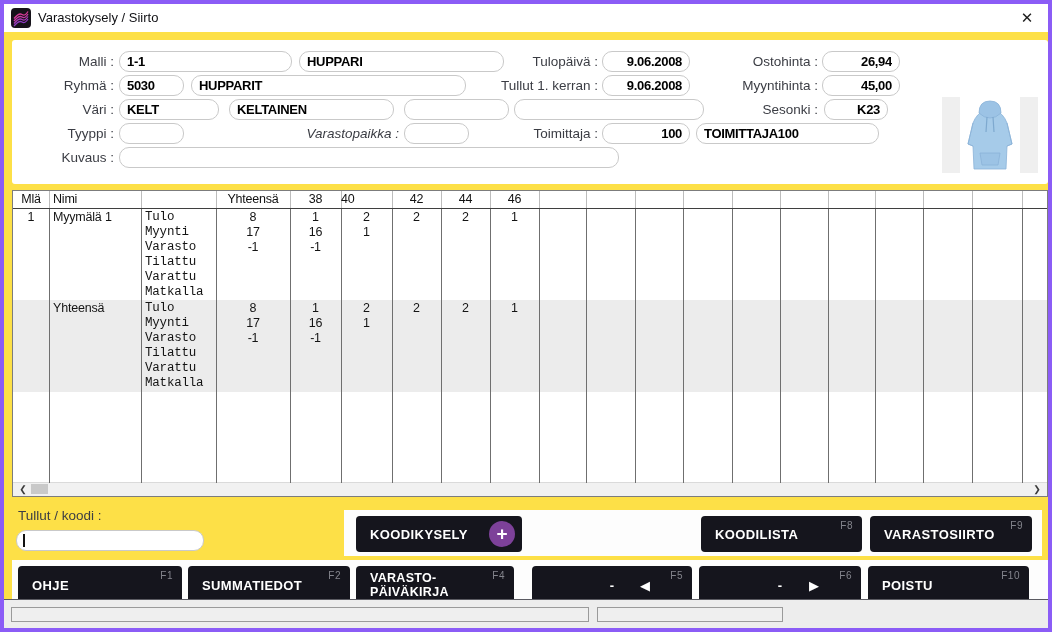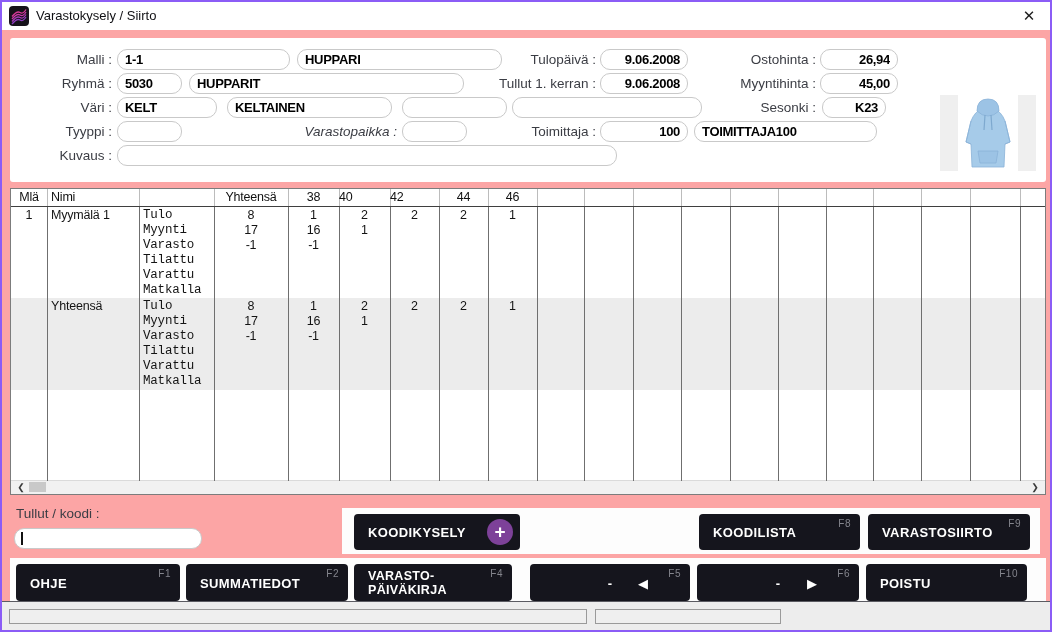--- a/index.html
+++ b/index.html
@@ -1,43 +1,43 @@
 <!DOCTYPE html>
 <html><head>
 <meta charset="utf-8">
 <style>
   html,body{margin:0;padding:0;background:#d8d8d8;font-family:"Liberation Sans",sans-serif;}
-  .window{position:relative;width:1052px;height:632px;box-sizing:border-box;border:2px solid #8b5cf6;background:#f0f0f0;overflow:hidden;}
+  .window{position:relative;width:1052px;height:632px;box-sizing:border-box;border:4px solid #8b5cf6;background:#f0f0f0;overflow:hidden;}
   
   .titlebar{position:absolute;top:0;left:0;right:0;height:28px;background:#ffffff;border-bottom:1px solid #e4e4e4;}
   .app-icon{position:absolute;left:7px;top:4px;width:20px;height:20px;}
   .title-text{position:absolute;left:34px;top:0;height:28px;line-height:28px;font-size:13px;color:#101014;}
   .close-btn{position:absolute;right:8px;top:0;width:26px;height:28px;line-height:28px;text-align:center;font-size:15px;color:#1a1a1a;cursor:pointer;}
   
-  .content{position:absolute;top:28px;left:0;right:0;bottom:28px;background:#fca5a5;}
+  .content{position:absolute;top:28px;left:0;right:0;bottom:28px;background:#fde047;}
   .form-panel{position:absolute;left:8px;top:8px;width:1036px;height:144px;background:#ffffff;border-radius:3px;}
   .lbl{position:absolute;height:22px;line-height:22px;font-size:13.5px;color:#3b3d44;text-align:right;white-space:nowrap;}
   .fld{position:absolute;height:21px;box-sizing:border-box;border:1px solid #c9c9c9;border-radius:10px;background:#fff;font-family:"Liberation Sans",sans-serif;font-weight:bold;font-size:13px;letter-spacing:-0.3px;color:#000;padding:0 7px;outline:none;}
   .fld.right{text-align:right;}
   .r1{top:11px}.r2{top:35px}.r3{top:59px}.r4{top:83px}.r5{top:107px}
   
   .img-area{position:absolute;left:928px;top:54px;width:100px;height:82px;}
   .img-bar{position:absolute;top:3px;bottom:3px;width:18px;background:#efefef;}
   .img-bar.left{left:2px}.img-bar.right{right:2px}
   .hoodie{position:absolute;left:23px;top:2px;}
   
   .twrap{position:absolute;left:8px;top:158px;width:1036px;height:307px;box-sizing:border-box;background:#ffffff;border:1px solid #7c7c7c;}
   .thead{position:absolute;left:0;right:0;top:0;height:17px;border-bottom:1px solid #3f3f3f;font-size:12.5px;color:#111;letter-spacing:-0.2px;}
   .thead span{position:absolute;top:0;height:17px;line-height:17px;z-index:2;}
   .h-mla{left:0;width:36px;text-align:center;}
   .h-nimi{left:40px;}
   .h-yht{left:203px;width:74px;text-align:center;}
   .h-s0{left:277px;width:51px;text-align:center;}
   .h-s1{left:328px;width:51px;}
-  .h-s2{left:379px;width:49px;text-align:left;}
+  .h-s2{left:379px;width:49px;text-align:center;}
   .h-s3{left:428px;width:49px;text-align:center;}
   .h-s4{left:477px;width:49px;text-align:center;}
   .vline-h{position:absolute;top:0;bottom:0;width:1px;background:#bcbcbc;z-index:1;}
   .tbodyv{position:absolute;left:0;right:0;top:18px;bottom:13px;overflow:hidden;}
   .vline{position:absolute;top:0;bottom:0;width:1px;background:#6f6f6f;z-index:1;}
   .gbg{position:absolute;left:0;right:0;top:91px;height:92px;background:#ececec;z-index:0;}
   .grp{position:absolute;left:0;right:0;height:90px;z-index:2;font-size:12.5px;letter-spacing:-0.2px;color:#141414;}
   .grp1{top:1px}.grp2{top:92px}
   .g-mla{position:absolute;left:0;top:0;width:36px;height:15px;line-height:15px;text-align:center;}
   .g-name{position:absolute;left:40px;top:0;height:15px;line-height:15px;}

